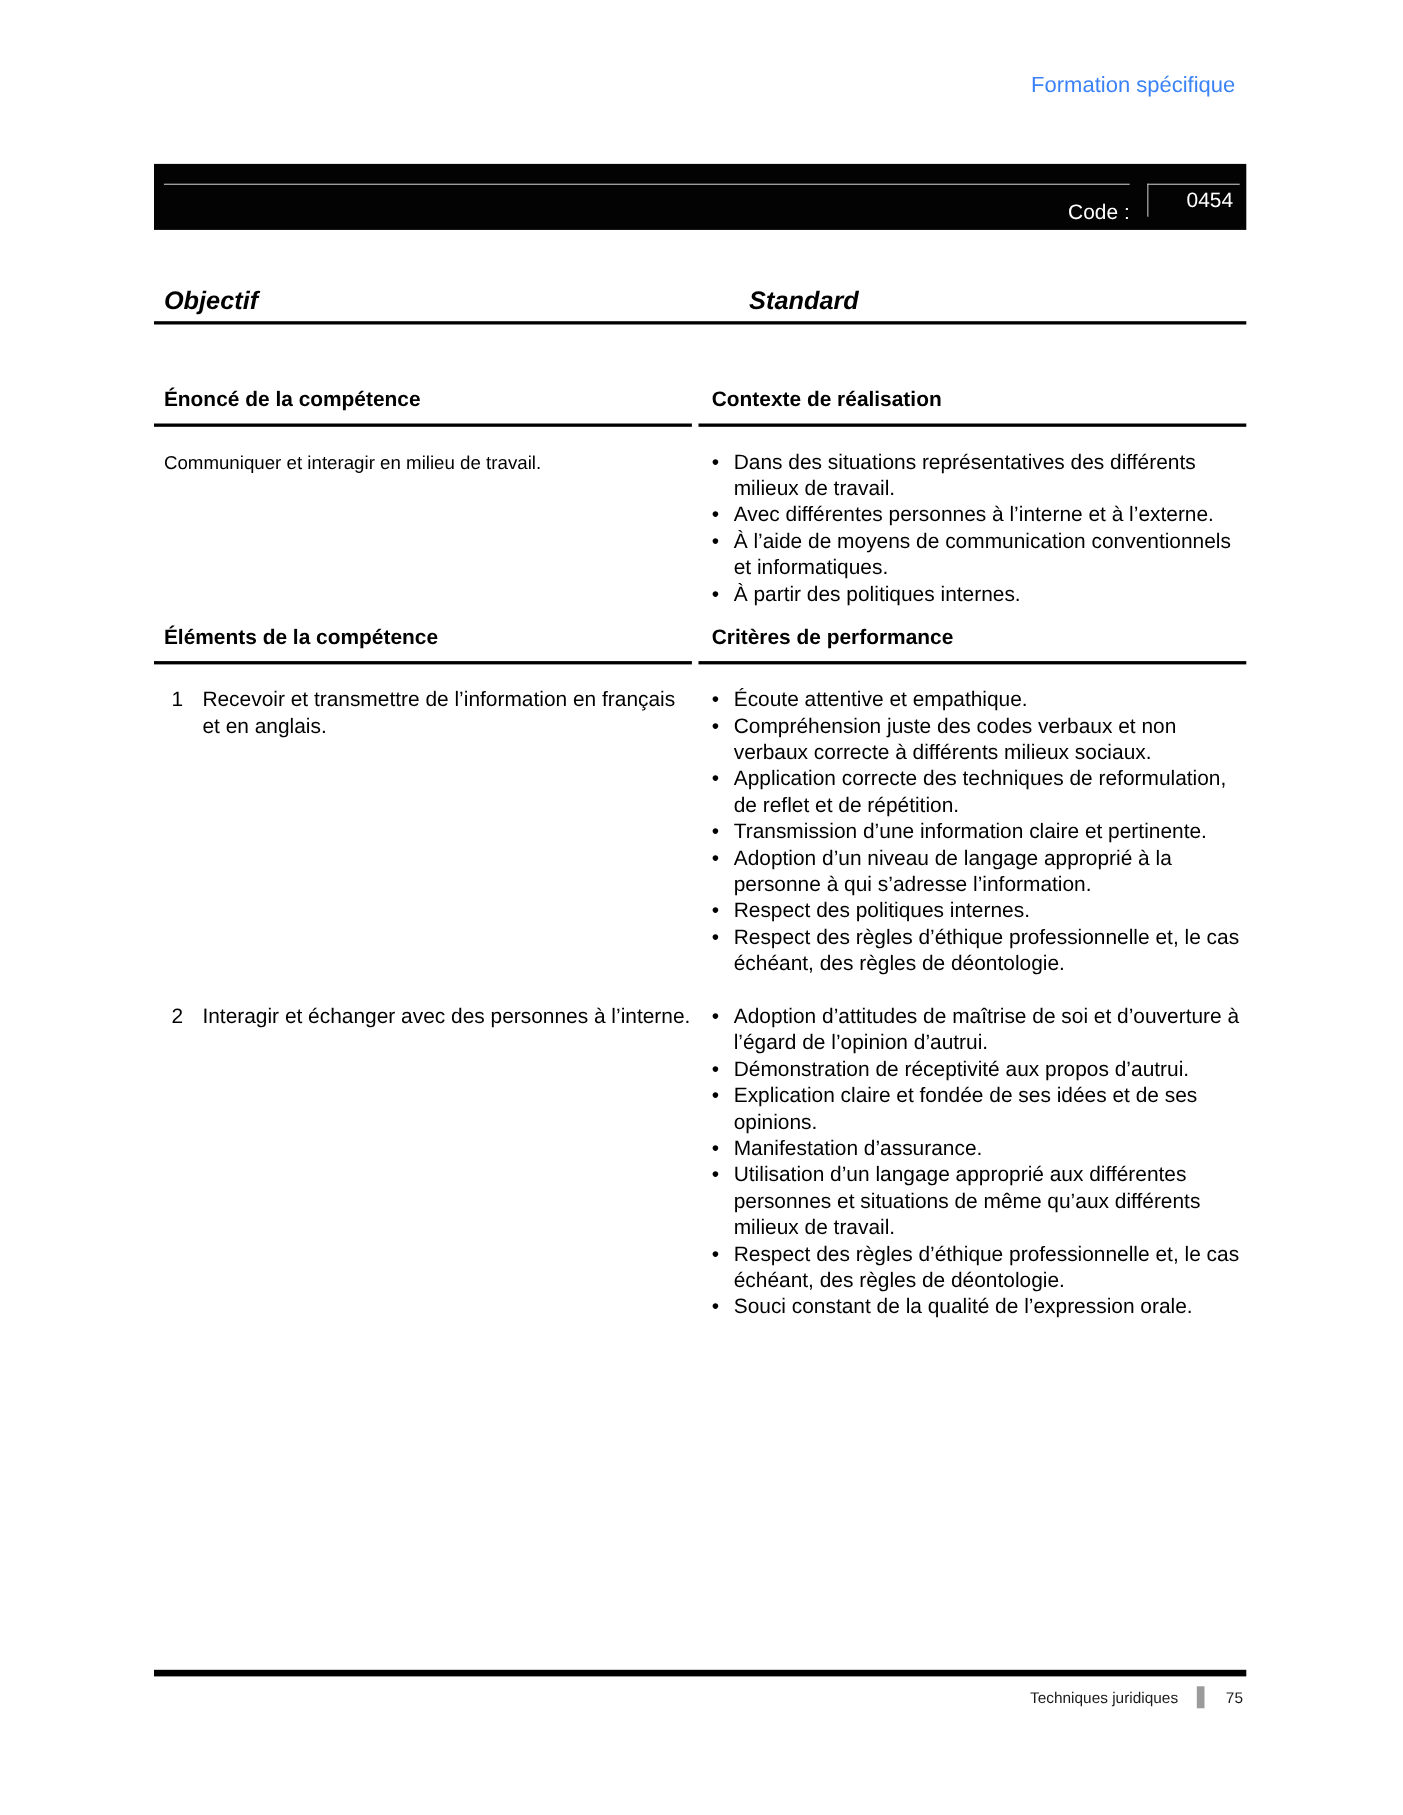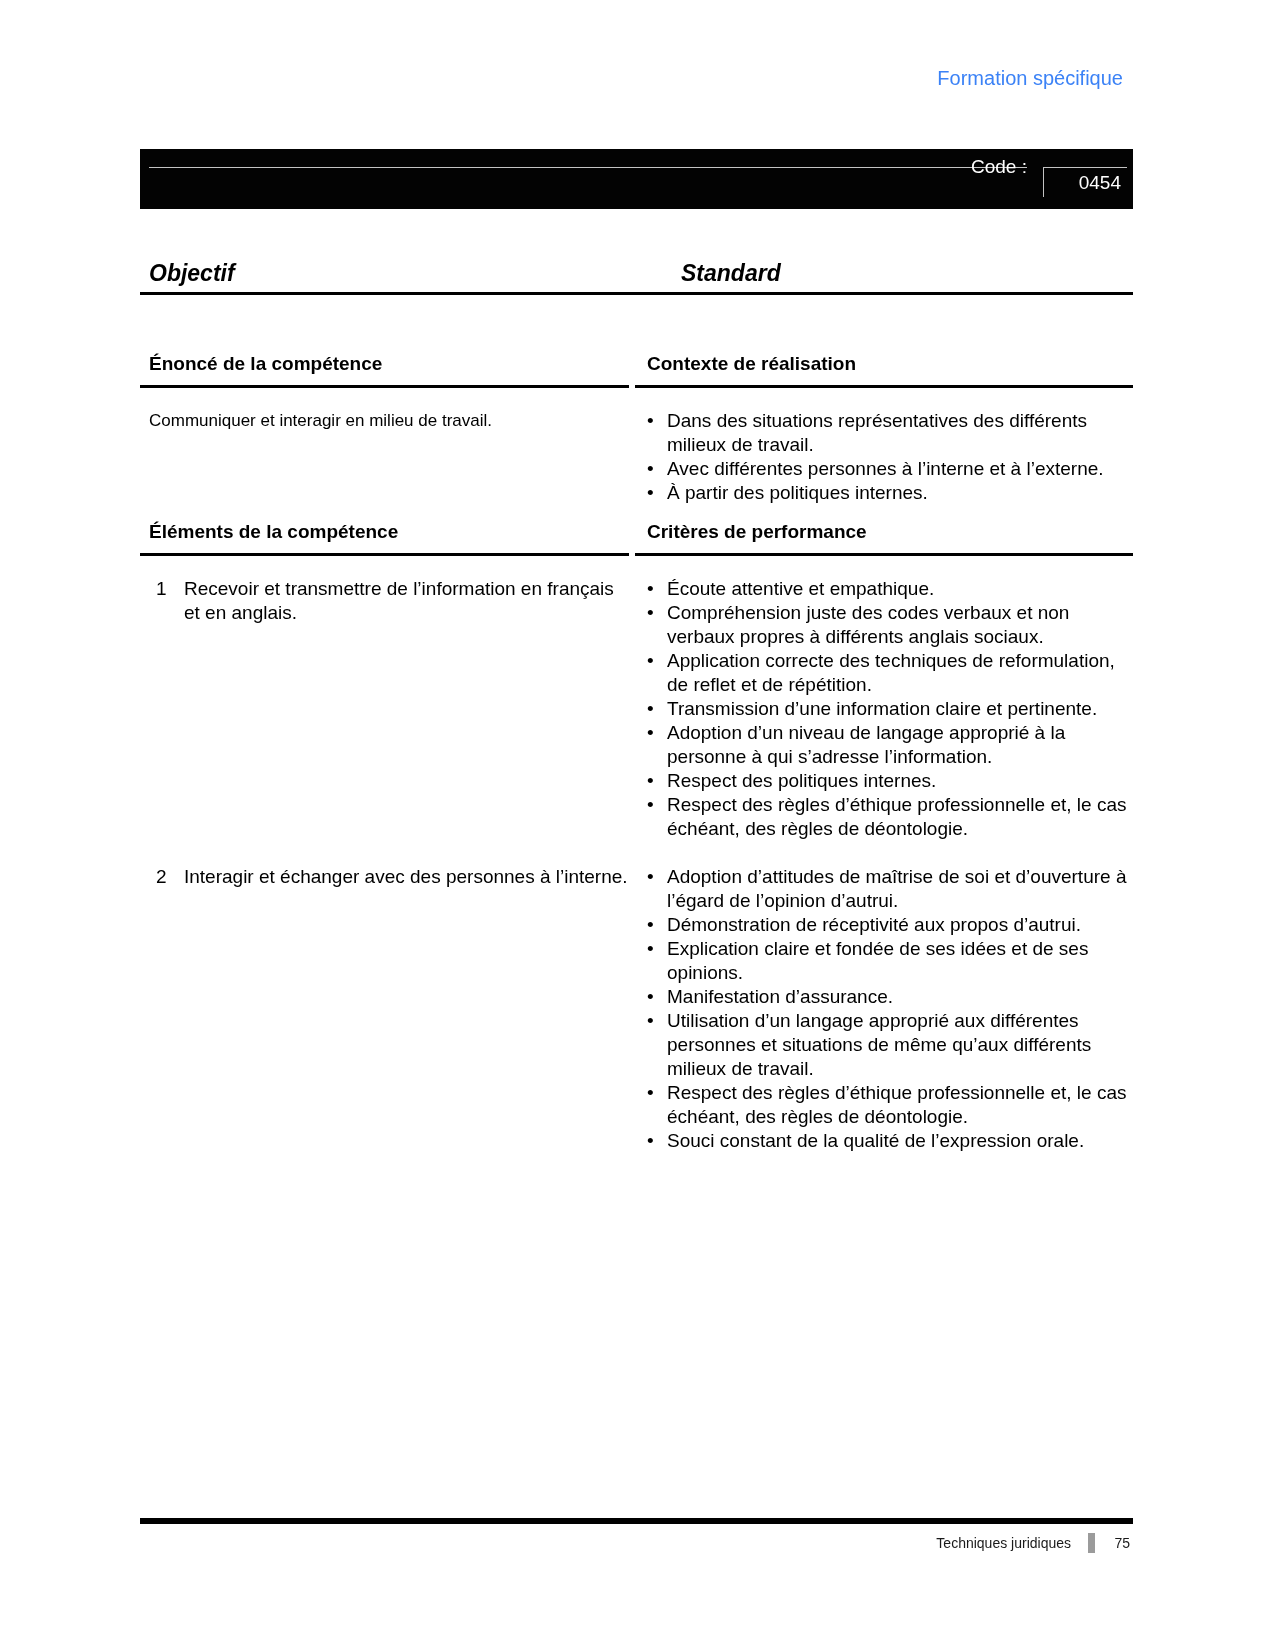--- a/index.html
+++ b/index.html
@@ -42,21 +42,21 @@
   .bar-line {
     position: absolute;
     top: 18px;
     left: 9px;
     width: 878px;
     height: 1px;
     background: #c3c3c3;
   }
   .code-label {
     position: absolute;
-    top: 7px;
+    top: 34px;
     left: 777px;
     width: 110px;
     text-align: right;
     color: #ffffff;
     font-size: 19px;
     line-height: 22px;
   }
   .code-cell {
     position: absolute;
     top: 18px;
@@ -204,39 +204,40 @@
     <div></div>
     <div class="col-header right">Contexte de réalisation</div>
   </div>
 
   <div class="cols body-row">
     <div class="statement">Communiquer et interagir en milieu de travail.</div>
     <div></div>
     <ul class="bullets">
         <li>Dans des situations représentatives des différents milieux de travail.</li>
         <li>Avec différentes personnes à l’interne et à l’externe.</li>
+        <li>À l’aide de moyens de communication conventionnels et informatiques.</li>
         <li>À partir des politiques internes.</li>
       </ul>
   </div>
 
   <div class="cols row-2">
     <div class="col-header left">Éléments de la compétence</div>
     <div></div>
     <div class="col-header right">Critères de performance</div>
   </div>
 
   <div class="cols body-row">
     <div class="item">
       <span class="item-num">1</span>
       <span>Recevoir et transmettre de l’information en français et en anglais.</span>
     </div>
     <div></div>
     <ul class="bullets">
         <li>Écoute attentive et empathique.</li>
-        <li>Compréhension juste des codes verbaux et non verbaux propres à différents anglais sociaux.</li>
+        <li>Compréhension juste des codes verbaux et non verbaux correcte à différents milieux sociaux.</li>
         <li>Application correcte des techniques de reformulation, de reflet et de répétition.</li>
         <li>Transmission d’une information claire et pertinente.</li>
         <li>Adoption d’un niveau de langage approprié à la personne à qui s’adresse l’information.</li>
         <li>Respect des politiques internes.</li>
         <li>Respect des règles d’éthique professionnelle et, le cas échéant, des règles de déontologie.</li>
       </ul>
   </div>
 
   <div class="cols body-row-gap">
     <div class="item">

